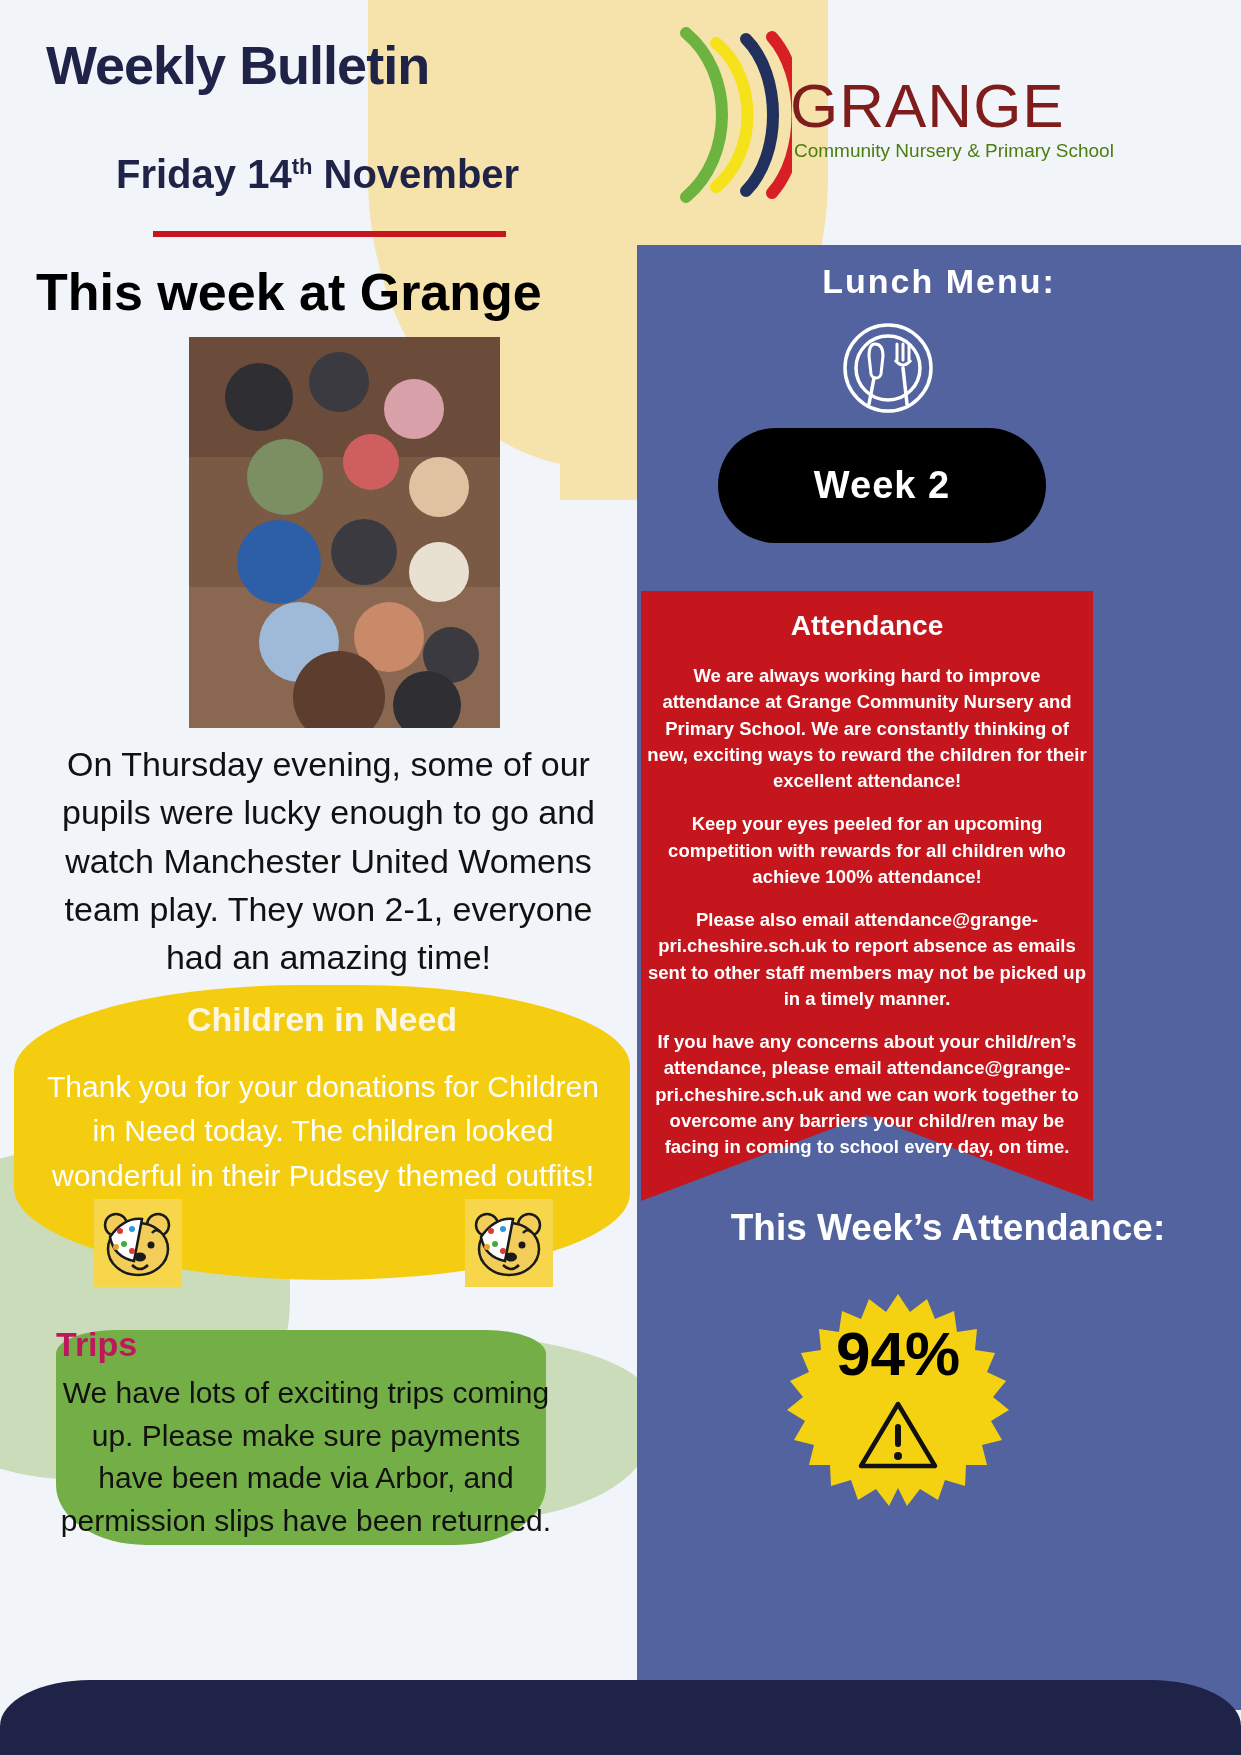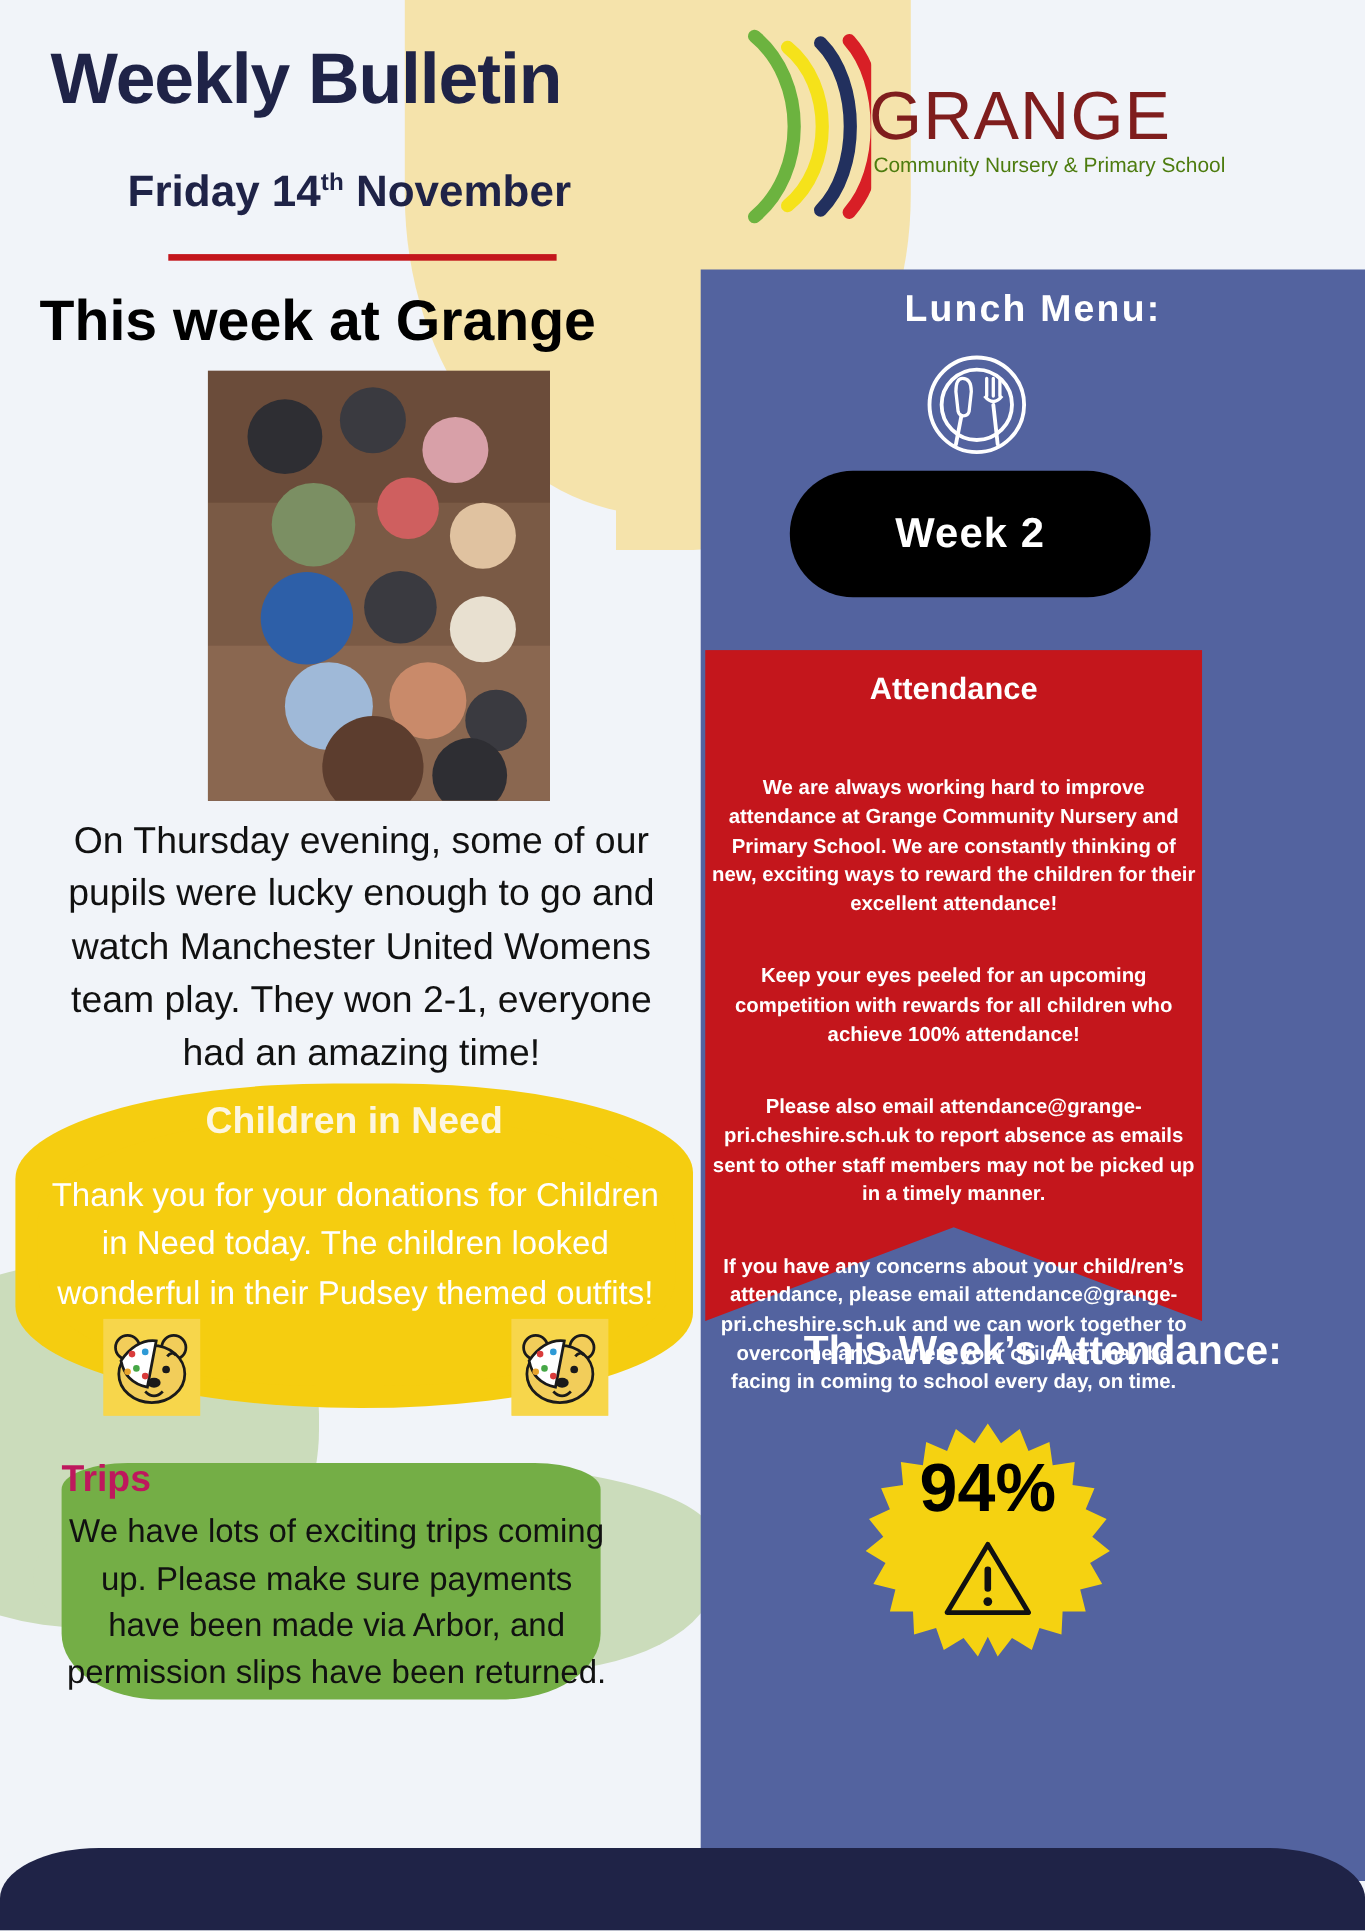--- a/index.html
+++ b/index.html
@@ -55,21 +55,21 @@
     width: 1241px; height: 90px;
     background: #1f2347;
     border-radius: 90px 90px 0 0 / 46px 46px 0 0;
     z-index: 6;
   }
 
   
   .header { position: absolute; left: 0; top: 0; width: 700px; z-index: 3; }
   .bulletin-title {
     position: absolute; left: 46px; top: 34px;
-    font-size: 65px; font-weight: bold; color: #1f2347;
+    font-size: 54px; font-weight: bold; color: #1f2347;
     letter-spacing: -1px; white-space: nowrap;
   }
   .bulletin-date {
     position: absolute; left: 116px; top: 152px;
     font-size: 40px; font-weight: bold; color: #1f2347;
     white-space: nowrap;
   }
   .bulletin-date sup { font-size: 22px; vertical-align: super; }
   .title-rule {
     position: absolute; left: 153px; top: 231px;
@@ -183,21 +183,21 @@
   .att-title {
     position: absolute; left: 641px; top: 610px; width: 452px;
     z-index: 5; text-align: center;
     font-size: 28px; font-weight: bold; color: #fff;
   }
   .att-body {
     position: absolute; left: 645px; top: 663px; width: 444px;
     z-index: 5; text-align: center;
     font-size: 18.5px; line-height: 1.42; font-weight: bold; color: #fff;
   }
-  .att-body p { margin-bottom: 17px; margin-top: 40px; }
+  .att-body p { margin-bottom: 17px; }
   .att-body p:last-child { margin-bottom: 0; }
 
   .week-att-title {
     position: absolute; left: 637px; top: 1207px; width: 604px;
     z-index: 5; text-align: center;
     font-size: 37px; font-weight: bold; color: #fff; padding-left: 18px;
   }
   .starburst {
     position: absolute; left: 783px; top: 1288px; z-index: 5;
   }

